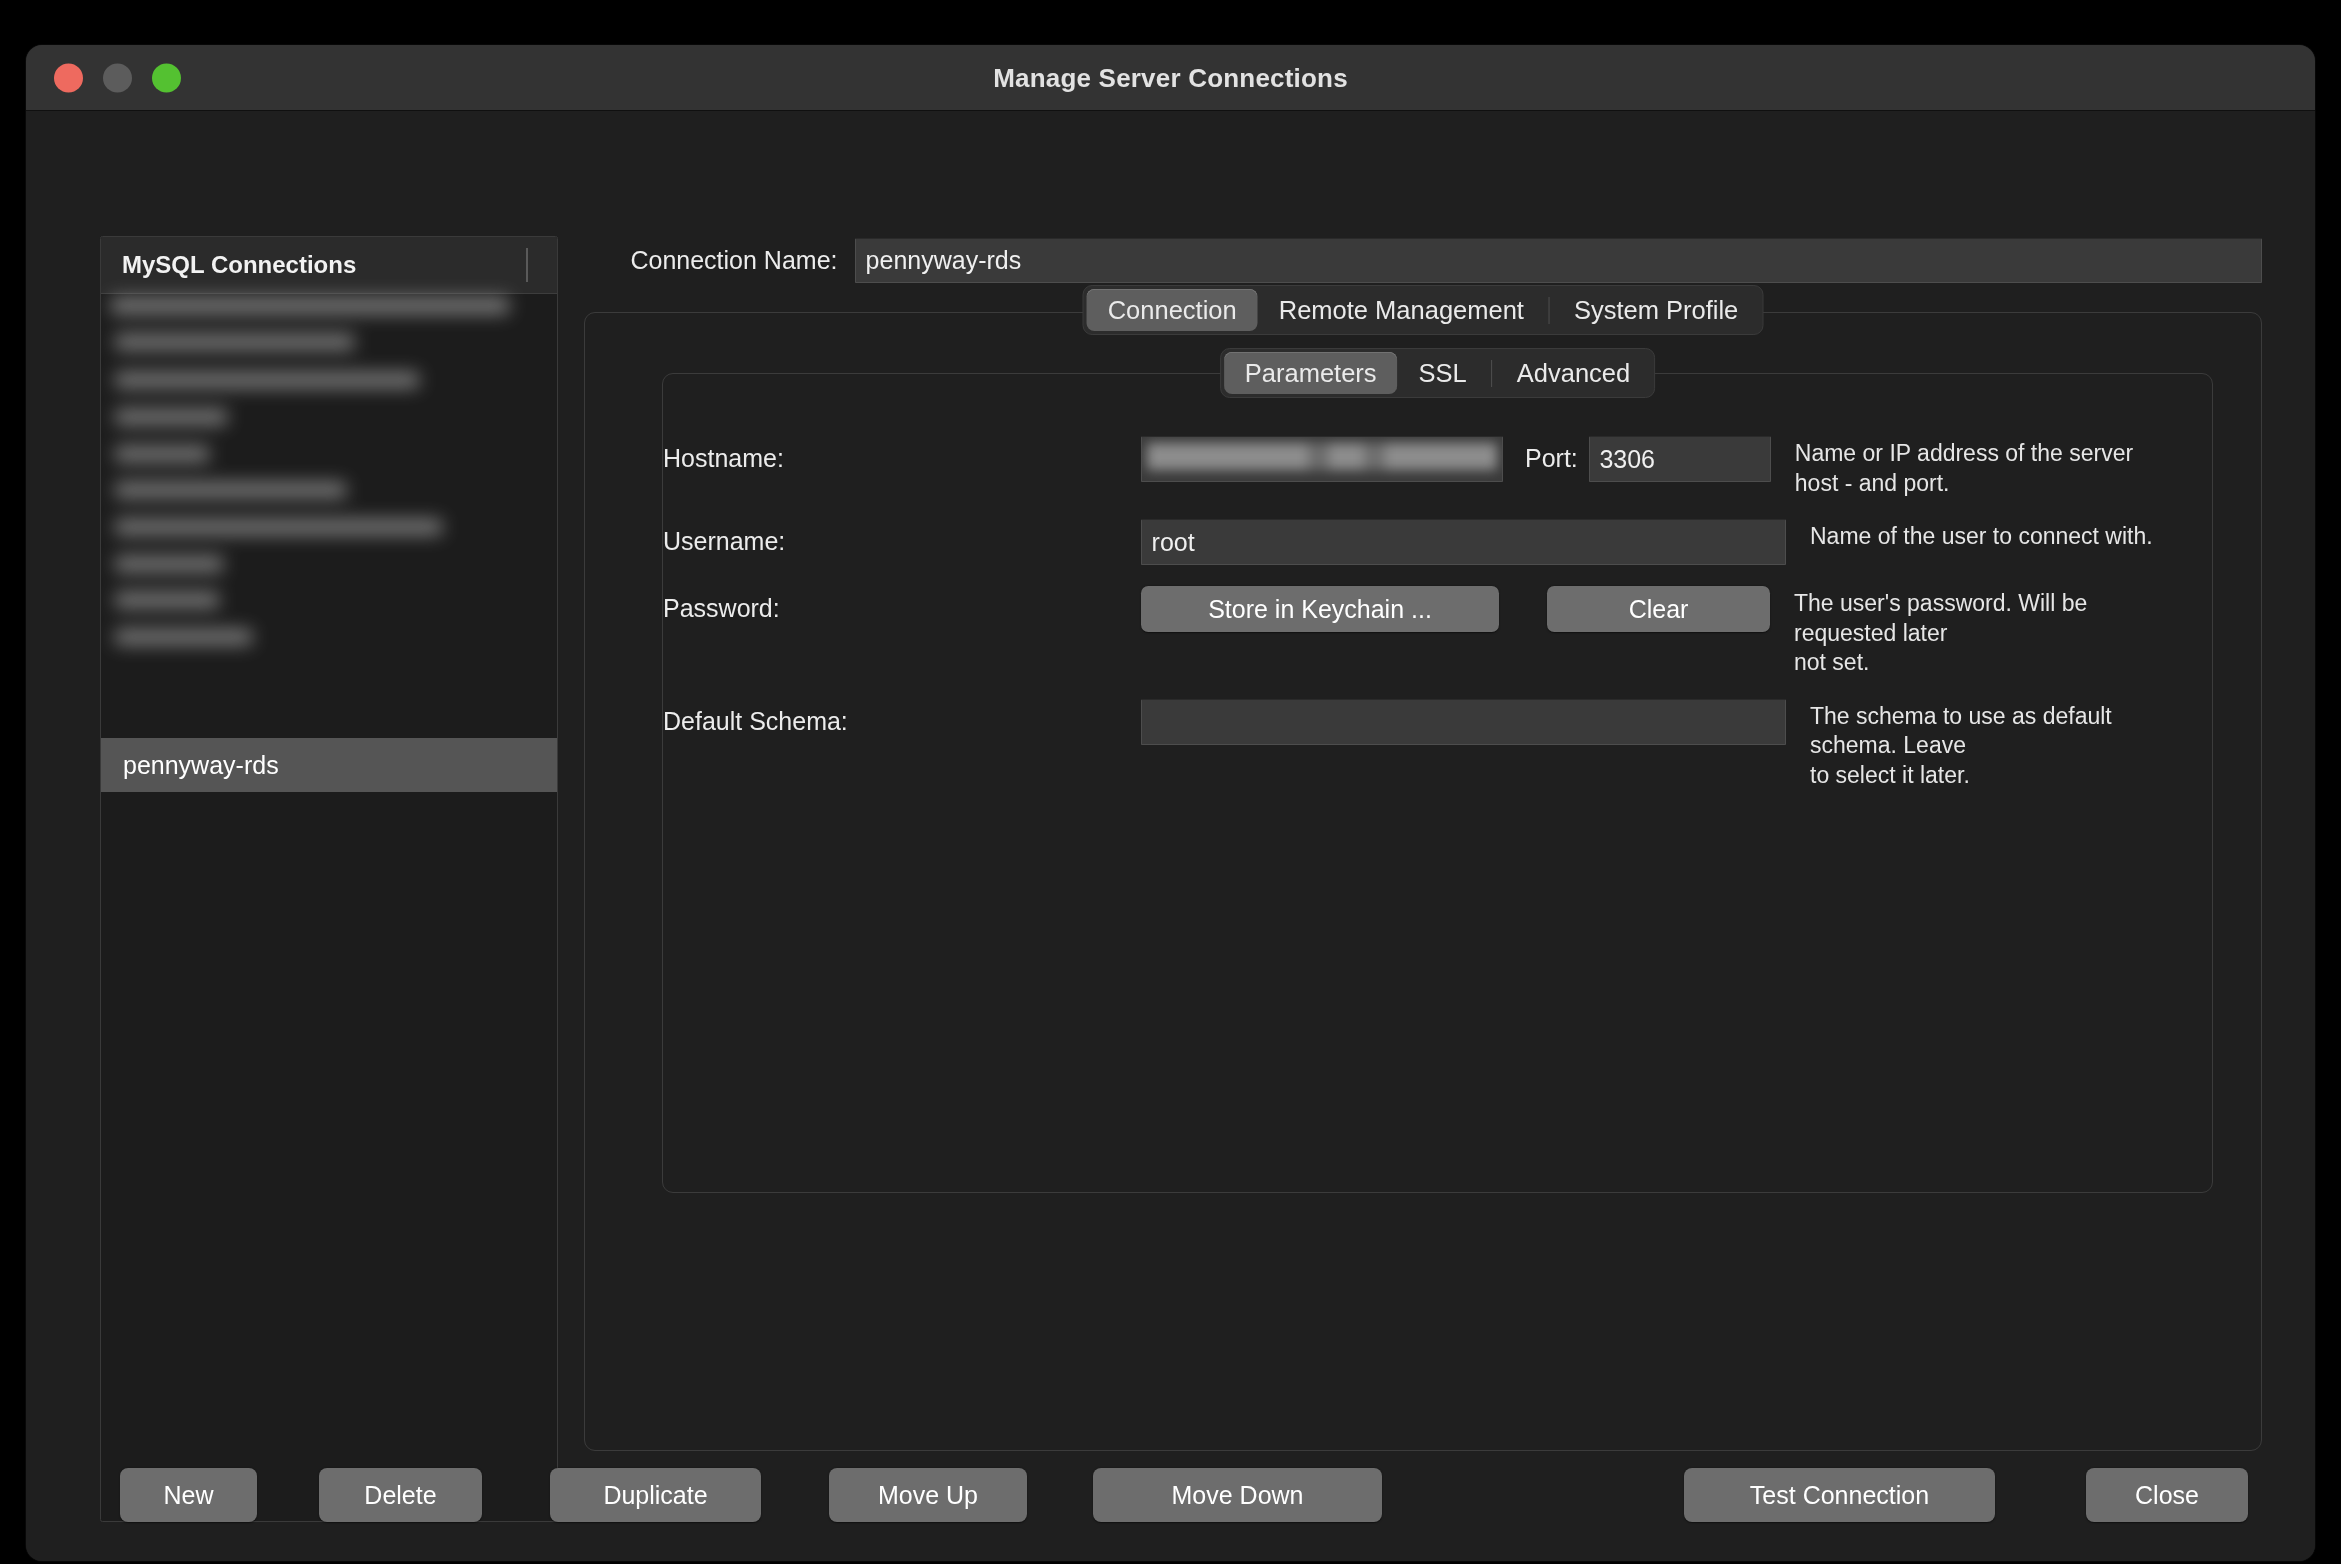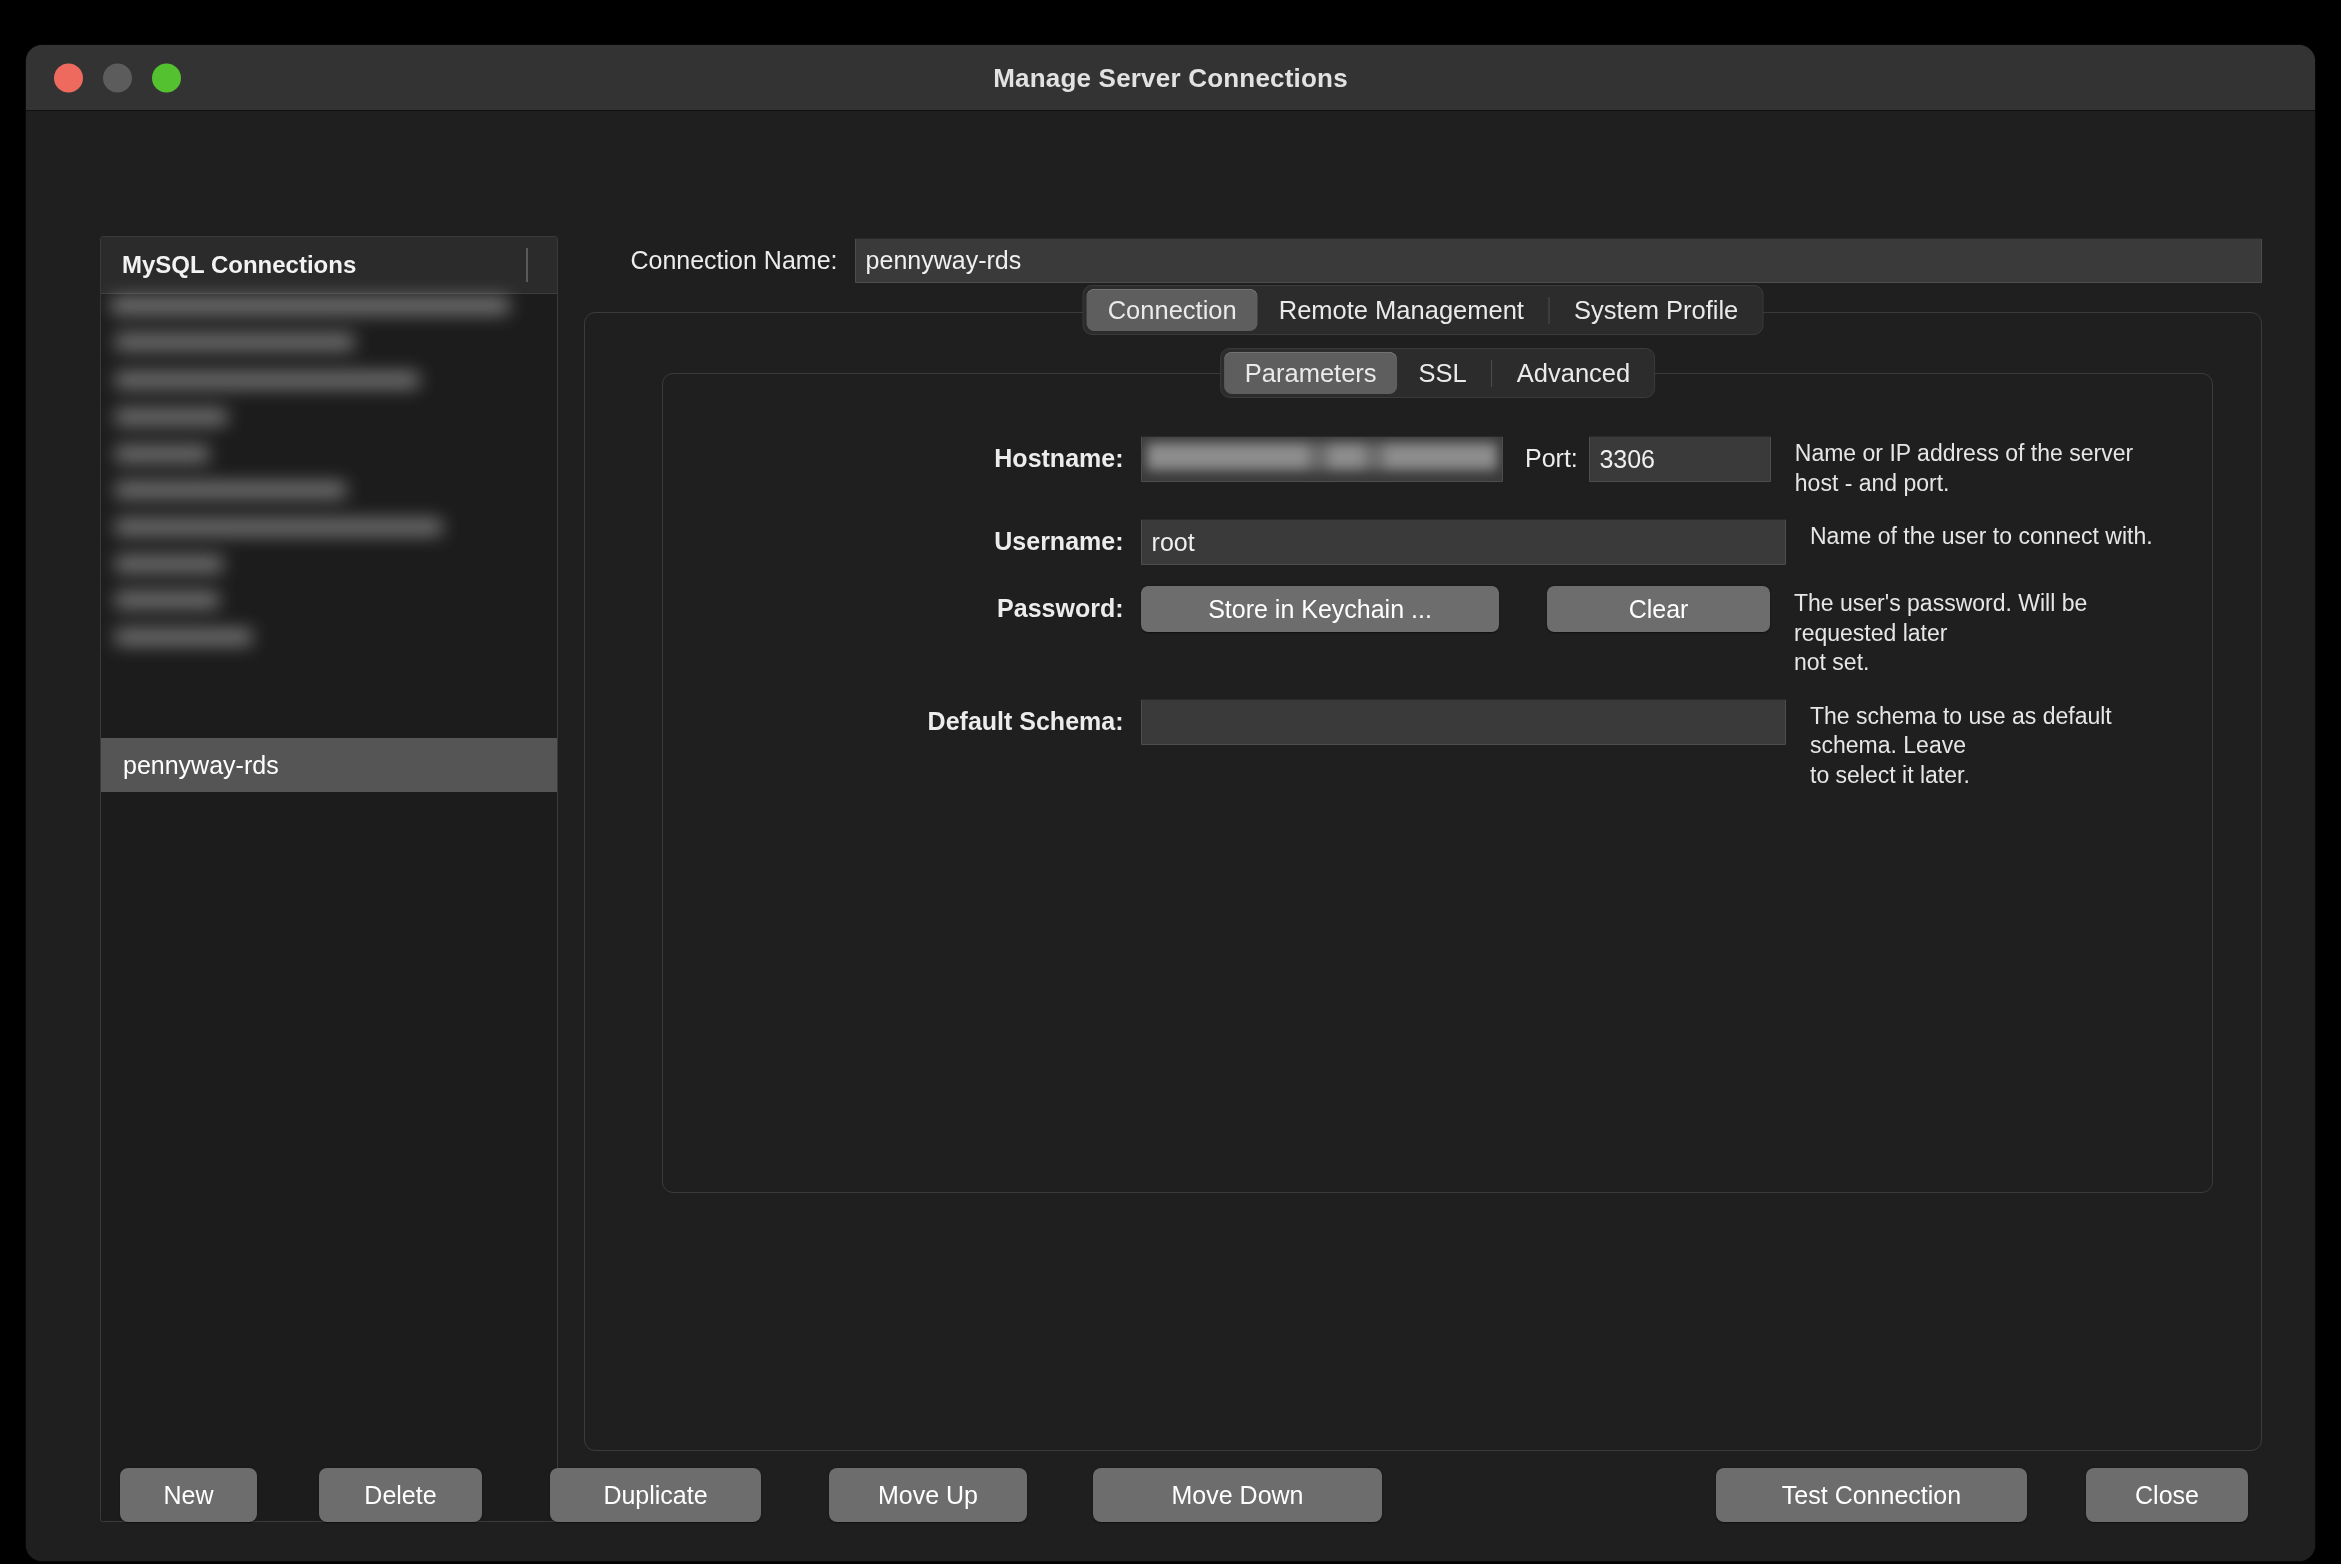--- a/index.html
+++ b/index.html
@@ -297,26 +297,25 @@
   .frow {
     display: flex;
     align-items: flex-start;
     margin-bottom: 21px;
     position: relative;
   }
   .flabel {
     color: #ececec;
     font-size: 25px;
     width: 478px;
-    text-align: right;
+    text-align: left;
     padding-right: 17.5px;
     padding-top: 8px;
     box-sizing: border-box;
     flex: none;
-    font-weight: bold;
   }
   .finput {
     height: 46px;
     width: 362px;
   }
   .finput.host {
     width: 362px;
     position: relative;
     overflow: hidden;
   }
@@ -391,21 +390,21 @@
     align-items: center;
     justify-content: center;
     box-shadow: 0 0.8px 1.6px rgba(0,0,0,0.5);
     box-sizing: border-box;
   }
   #b-new       { left: 94px;  width: 137px; }
   #b-delete    { left: 293px;  width: 163px; }
   #b-duplicate { left: 524px;  width: 211px; }
   #b-moveup    { left: 803px; width: 198px; }
   #b-movedown  { left: 1067px; width: 289px; }
-  #b-test      { right: 288px; width: 311px; }
+  #b-test      { right: 320px; width: 311px; }
   #b-close     { right: 67px;  width: 162px; }
 </style>
 </head>
 <body>
 
 <div class="window">
 
   <div class="titlebar">
     <div class="traffic">
       <div class="light red"></div>

